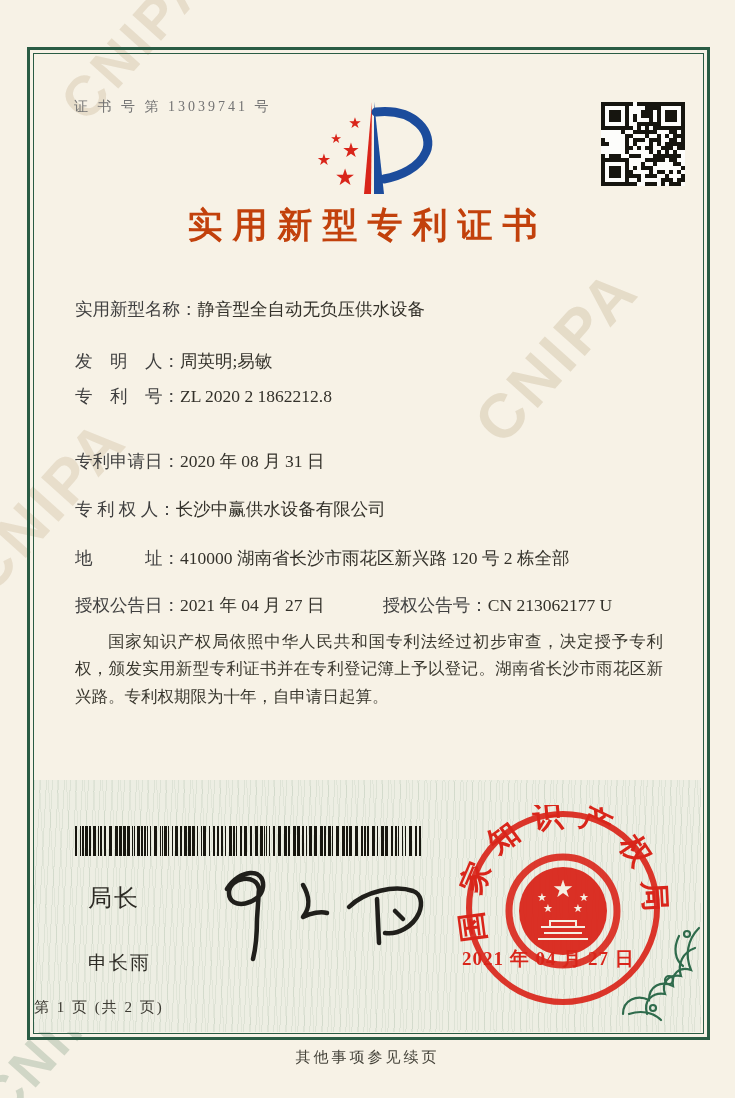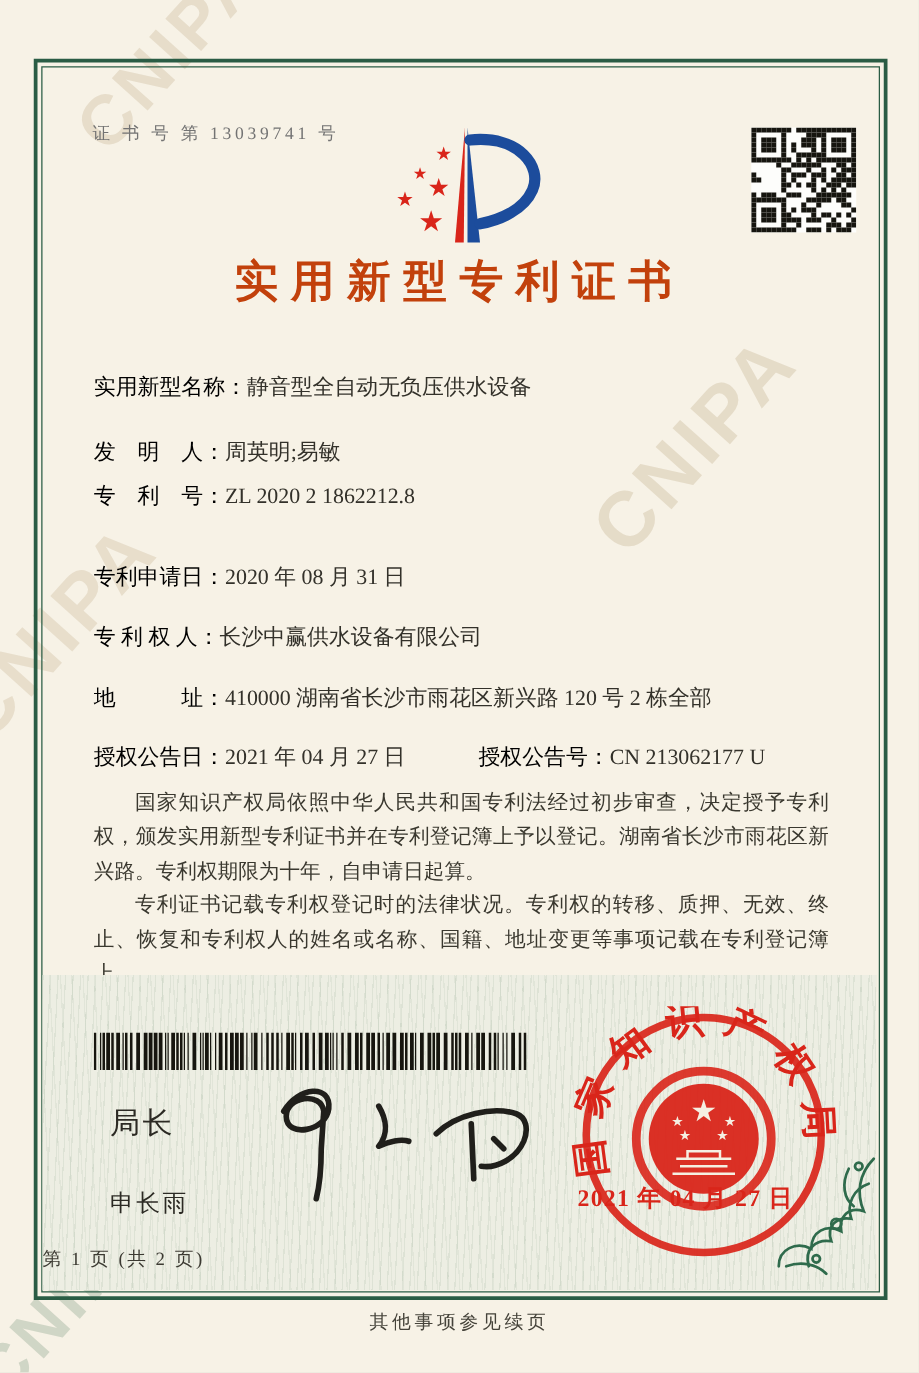--- a/index.html
+++ b/index.html
@@ -22,21 +22,21 @@
   #certno{
     position:absolute;left:74px;top:98px;font-size:14px;letter-spacing:3px;color:#737373;
   }
   #qr{position:absolute;left:601px;top:102px;width:84px;height:84px;background:#fdfdfb;}
   #logo{position:absolute;left:296px;top:100px;width:150px;height:96px;}
   #title{
     position:absolute;left:0;top:202px;width:100%;text-align:center;
     font-size:35px;font-weight:bold;letter-spacing:10px;color:#c2410c;
   }
   .fieldrow{position:absolute;left:75px;width:600px;font-size:17.5px;white-space:nowrap;}
-  .fieldrow .lab{color:#000000;}
+  .fieldrow .lab{color:#404040;}
   .fieldrow .val{color:#33312a;}
   .fieldrow .lab2{margin-left:54px;margin-top:24px;}
   #body{
     position:absolute;left:75px;top:628px;width:588px;
     font-size:16.5px;line-height:1.66;text-align:justify;color:#3a382f;
   }
   #body p{margin:0;text-indent:2em;}
   
   #band{
     position:absolute;left:34px;top:780px;width:667px;height:252px;
@@ -353,21 +353,20 @@
   <div class="fieldrow" style="top:546px">
     <span class="lab">地　　　址：</span><span class="val">410000 湖南省长沙市雨花区新兴路 120 号 2 栋全部</span>
   </div>
   <div class="fieldrow" style="top:593px">
     <span class="lab">授权公告日：</span><span class="val">2021 年 04 月 27 日</span>
     <span class="lab lab2">授权公告号：</span><span class="val">CN 213062177 U</span>
   </div>
 
   <div id="body">
     <p>国家知识产权局依照中华人民共和国专利法经过初步审查，决定授予专利权，颁发实用新型专利证书并在专利登记簿上予以登记。湖南省长沙市雨花区新兴路。专利权期限为十年，自申请日起算。</p>
-    <p>专利证书记载专利权登记时的法律状况。专利权的转移、质押、无效、终止、恢复和专利权人的姓名或名称、国籍、地址变更等事项记载在专利登记簿上。</p>
   </div>
 
   <div id="band">
     <div id="barcode"><svg id="barsvg" width="352" height="30">
           <rect x="0" y="0" width="2" height="30" fill="#17160f"></rect>
           <rect x="5" y="0" width="1" height="30" fill="#17160f"></rect>
           <rect x="7" y="0" width="2" height="30" fill="#17160f"></rect>
           <rect x="10" y="0" width="3" height="30" fill="#17160f"></rect>
           <rect x="14" y="0" width="2" height="30" fill="#17160f"></rect>
           <rect x="18" y="0" width="3" height="30" fill="#17160f"></rect>

